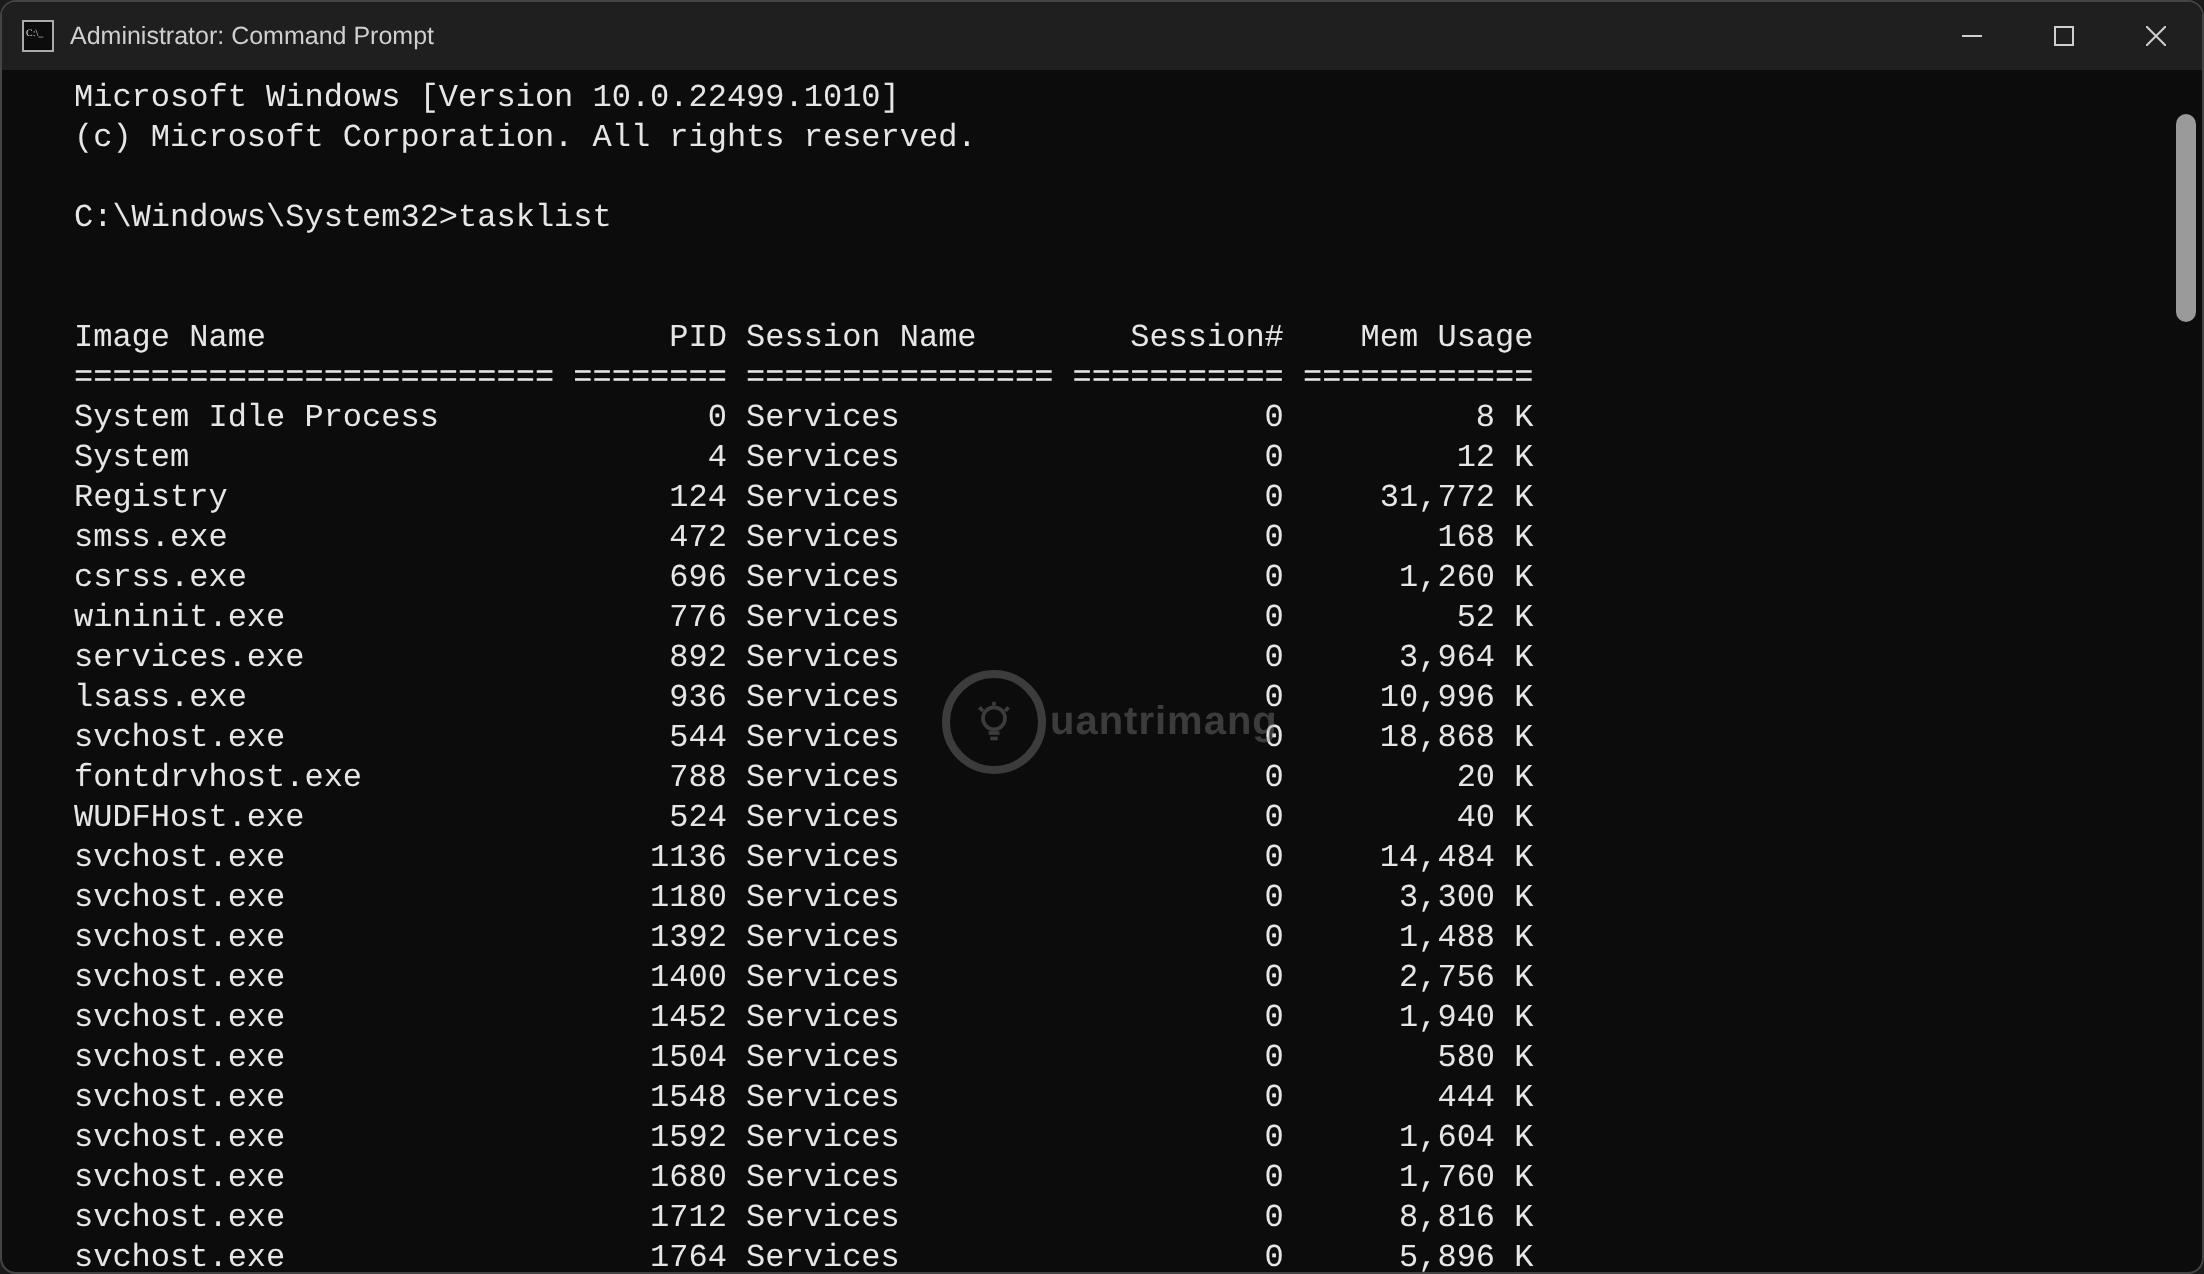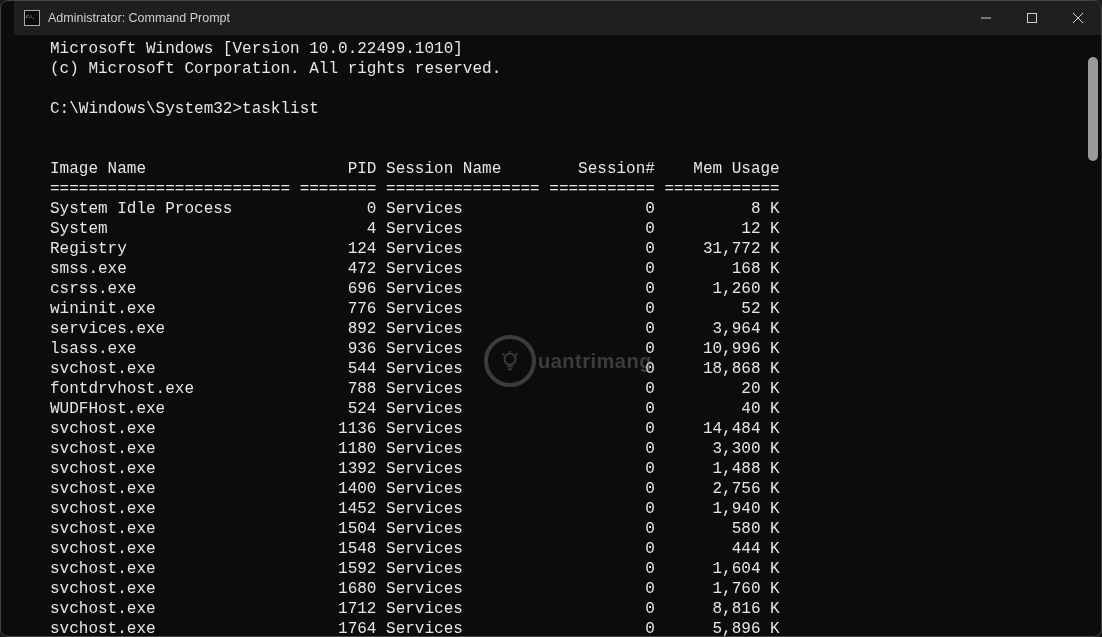--- a/index.html
+++ b/index.html
@@ -9,21 +9,20 @@
     height: 637px;
     background: #0c0c0c;
     border: 1px solid #444;
     border-radius: 8px;
     display: flex;
     flex-direction: column;
     font-family: Consolas, "Courier New", monospace;
     color: #e6e6e6;
     position: relative;
     overflow: hidden;
-    padding-left: 13px;
   }
   .titlebar {
     height: 34px;
     background: #1f1f1f;
     display: flex;
     align-items: center;
     padding-left: 10px;
     user-select: none;
     font-family: "Segoe UI", Arial, sans-serif;
     font-size: 12.5px;

